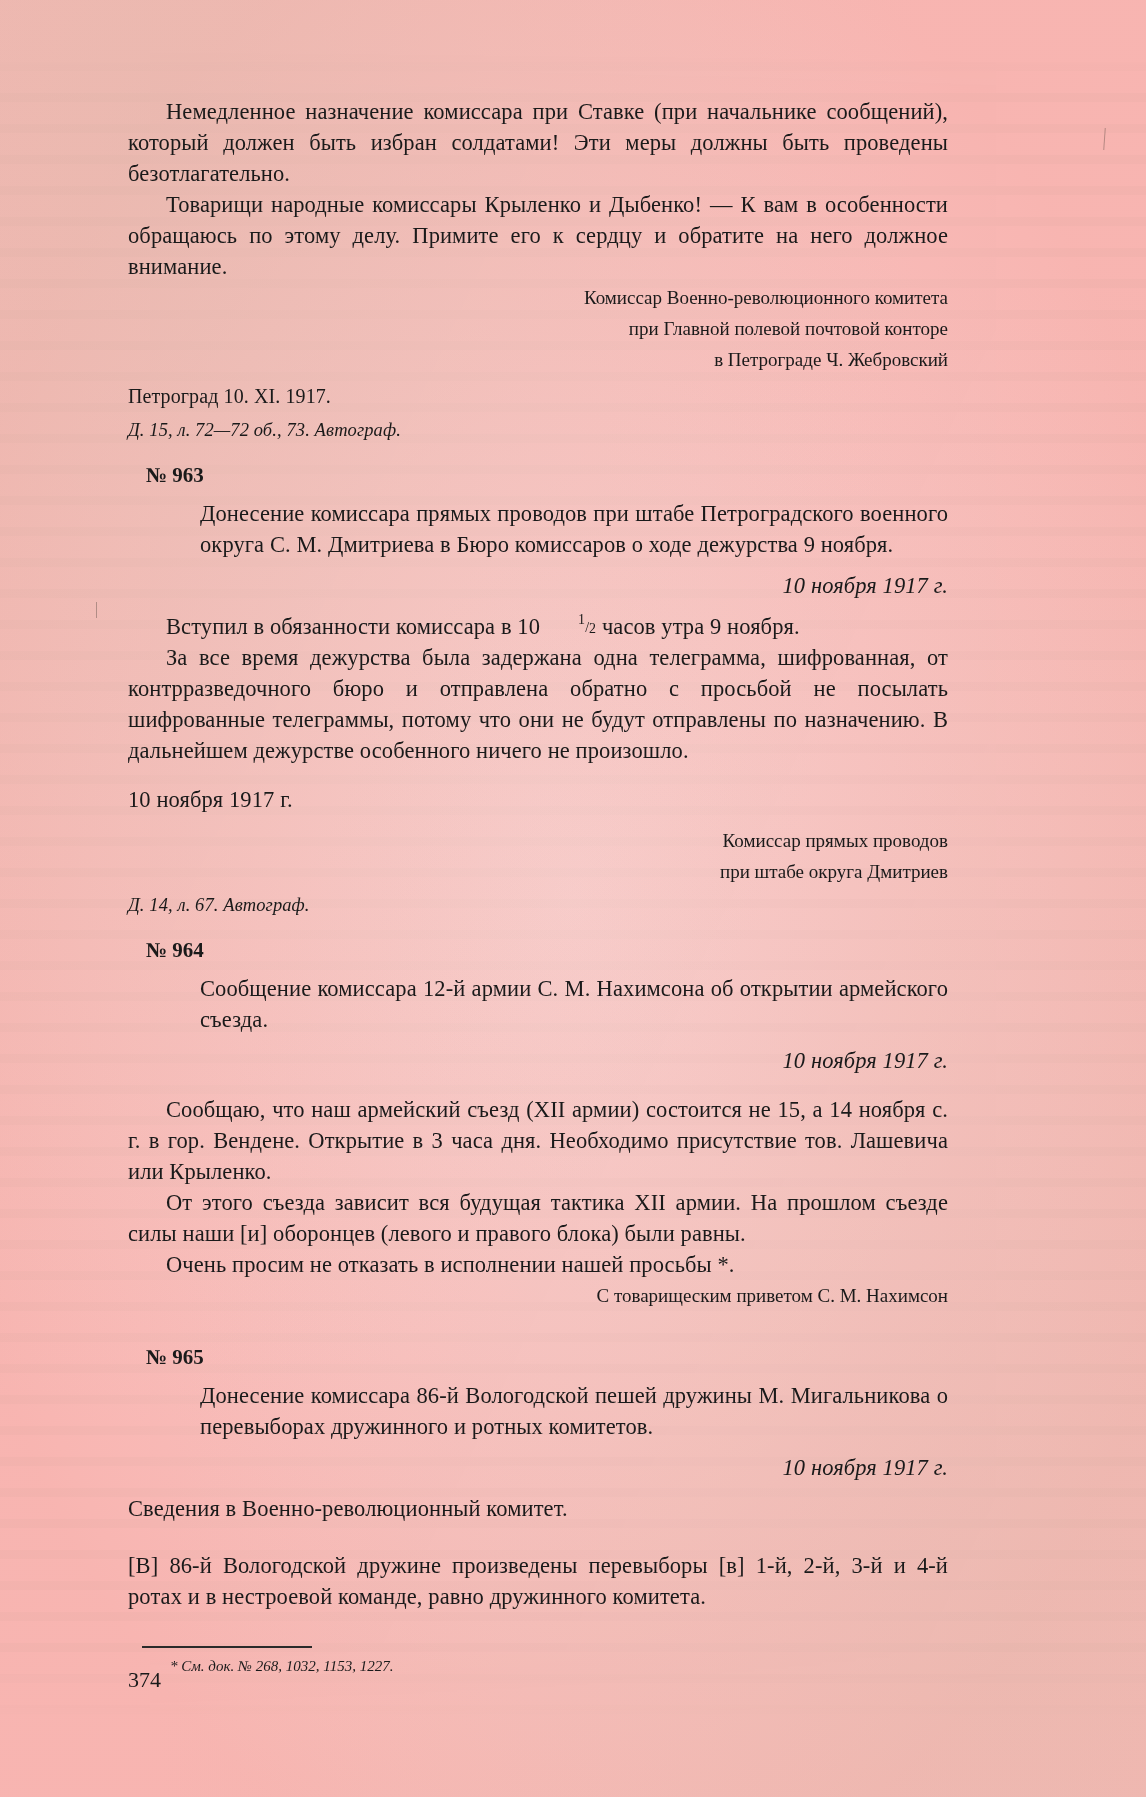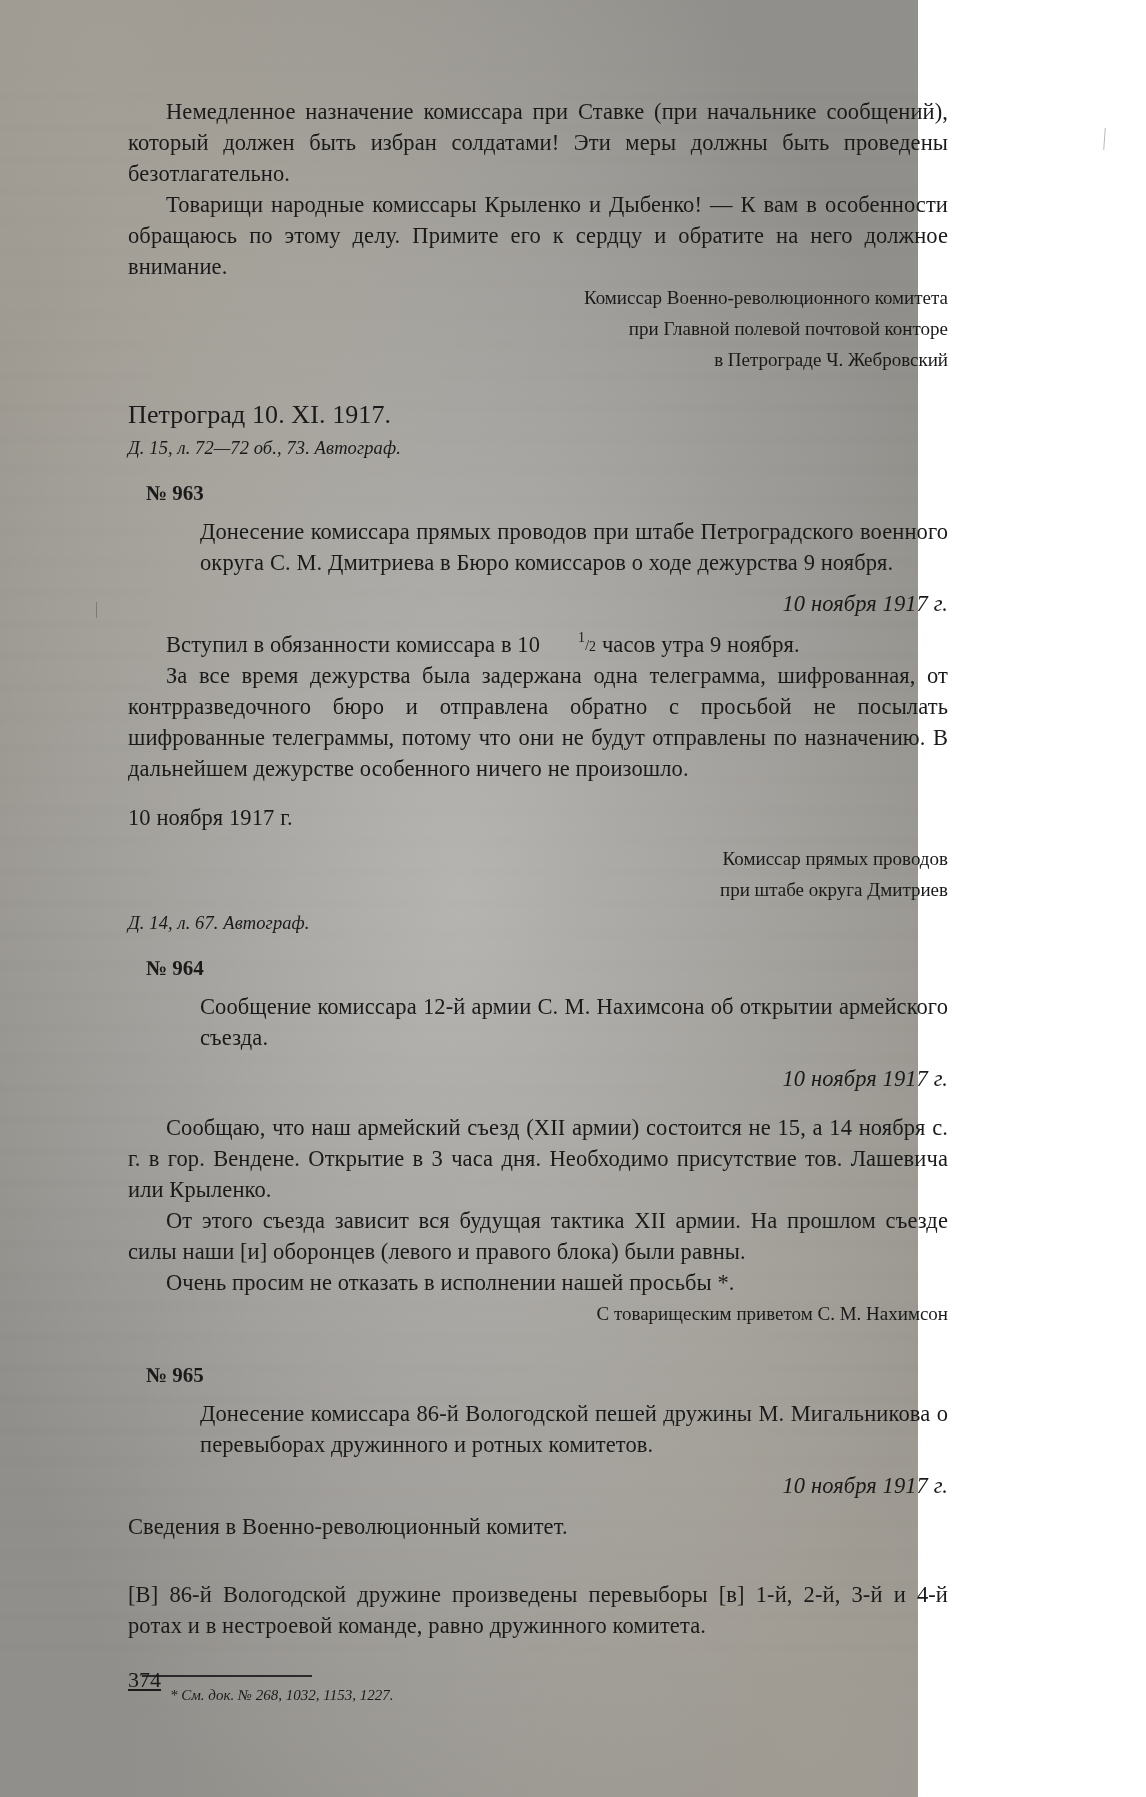--- a/index.html
+++ b/index.html
@@ -11,23 +11,23 @@
     width: 1146px;
     height: 1797px;
     font-family: "Liberation Serif", serif;
     color: #1a1a1a;
     position: relative;
     overflow: hidden;
   }
   .page {
     position: absolute;
     top: 0; left: 0;
-    width: 918px;
+    width: 1146px;
     height: 1797px;
-    background: #737373;
+    background: #fca5a5;
   }
   
   .ghost {
     position: absolute;
     inset: 0;
     opacity: 0.055;
     filter: blur(0.4px);
     pointer-events: none;
     background:
       repeating-linear-gradient(
@@ -71,23 +71,23 @@
     letter-spacing: 0.1px;
   }
   .ind { text-indent: 38px; }
   .noind { text-indent: 0; }
   .sig {
     font-size: 19px;
     line-height: 31px;
     text-align: right;
   }
   .place {
-    font-size: 26px;
-    line-height: 31px;
-    margin-top: 24px;
+    font-size: 20px;
+    line-height: 31px;
+    margin-top: 6px;
   }
   .archref {
     font-family: "Liberation Serif", serif;
     font-style: italic;
     font-size: 18.5px;
     line-height: 26px;
     margin-top: 5px;
   }
   .docnum {
     font-weight: bold;
@@ -104,39 +104,38 @@
   .datum {
     font-style: italic;
     font-size: 22.5px;
     text-align: right;
     margin-top: 10px;
   }
   .sect { margin-top: 34px; }
   .sect-lg { margin-top: 20px; }
   .gap-18 { margin-top: 18px; }
   .gap-10 { margin-top: 10px; }
-  .gap-26 { margin-top: 37px; }
+  .gap-26 { margin-top: 26px; }
   .footnote-rule {
     width: 170px;
     height: 2px;
     background: #2a2a2a;
     margin: 34px 0 10px 14px;
   }
   .footnote {
     font-style: italic;
     font-size: 15px;
     margin-left: 42px;
   }
   .folio {
     position: absolute;
     left: 128px;
     top: 1667px;
     font-size: 22px;
     z-index: 3;
-    text-decoration: underline;
   }
   .half {
     display: inline-block;
     font-size: 0.62em;
     line-height: 1;
     vertical-align: 0.15em;
   }
   .half sup { vertical-align: 0.55em; font-size: 1em; }
   .half sub { vertical-align: -0.1em; font-size: 1em; }
   .edge-mark {

